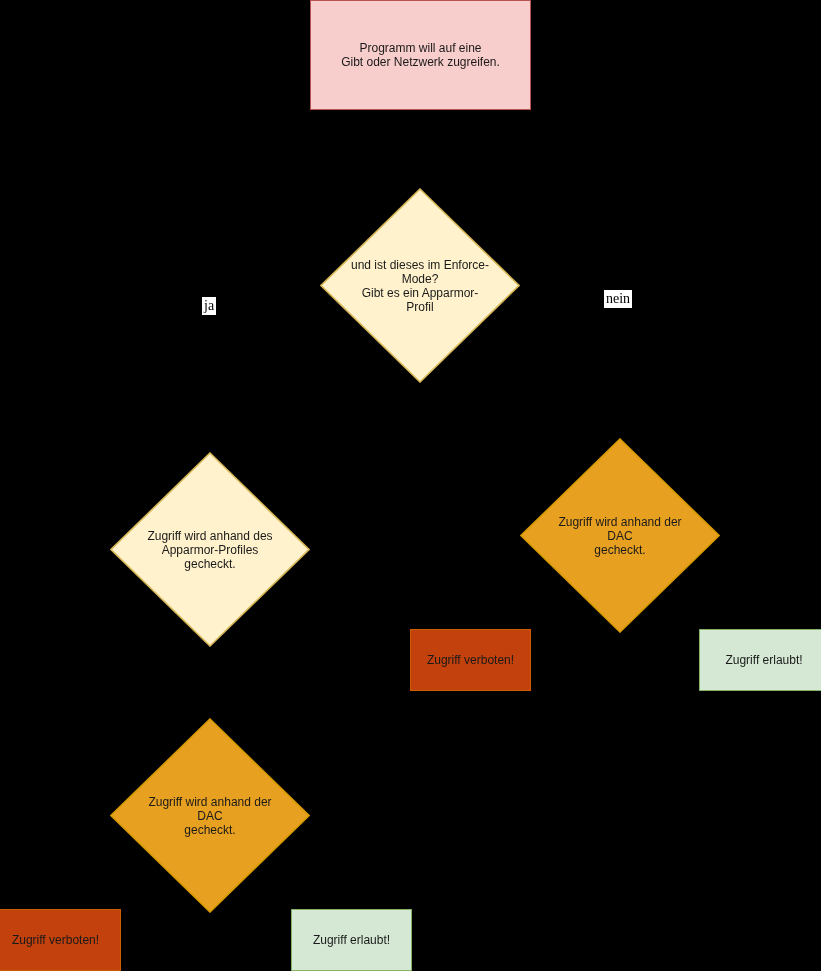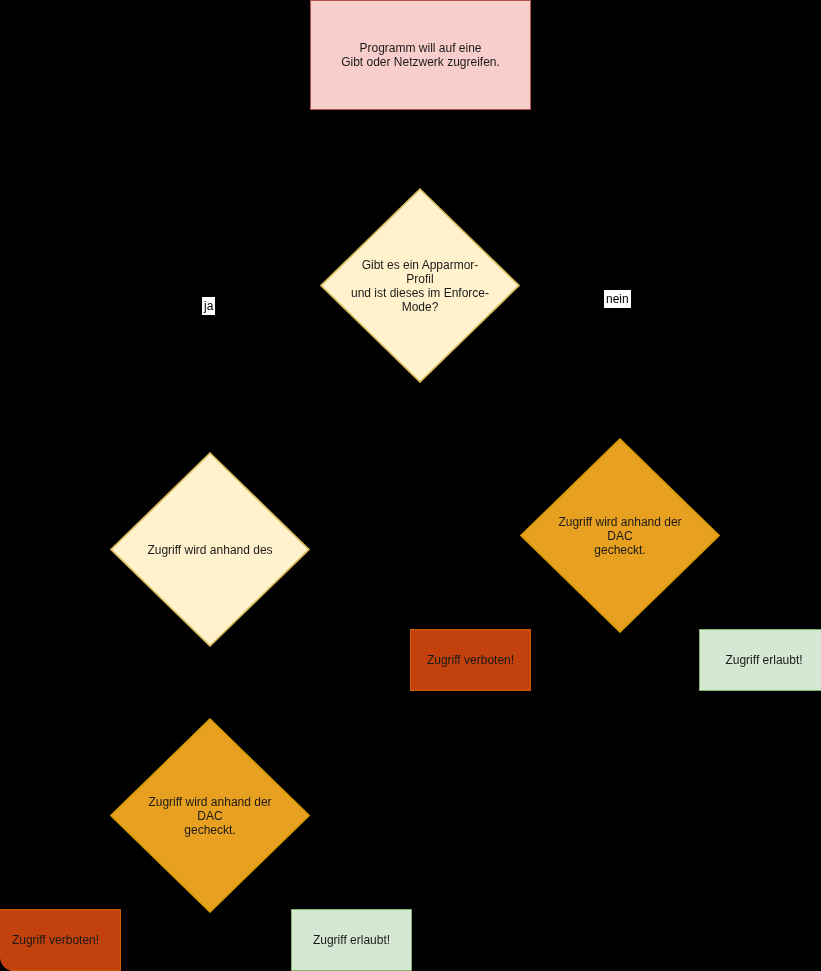--- a/index.html
+++ b/index.html
@@ -9,21 +9,20 @@
   }
   body {
     font-family: "Liberation Sans", sans-serif;
   }
   #canvas {
     position: relative;
     width: 821px;
     height: 971px;
     background: #000000;
     overflow: hidden;
-    border-radius: 14px;
   }
   .node {
     position: absolute;
     box-sizing: border-box;
   }
   
   .rect {
     display: flex;
     align-items: center;
     justify-content: center;
@@ -66,24 +65,25 @@
     font-size: 12px;
     line-height: 14px;
     color: #1a1a1a;
     pointer-events: none;
   }
   
   .edge-label {
     position: absolute;
     background: #ffffff;
     color: #000000;
-    font-size: 12px;
+    font-size: 14px;
     line-height: 16px;
     padding: 1px 2px;
     white-space: nowrap;
+    font-family: Liberation Serif, serif;
   }
   
   #edges {
     position: absolute;
     left: 0;
     top: 0;
     width: 821px;
     height: 971px;
     pointer-events: none;
   }
@@ -117,35 +117,36 @@
       <div>Programm will auf eine</div>
       <div>Gibt oder Netzwerk zugreifen.</div>
     </div>
   </div>
 
   <div class="diamond" style="left:320px; top:188px; width:200px; height:195px;">
     <svg viewBox="0 0 200 195" preserveAspectRatio="none">
       <polygon points="100,1 199,97.5 100,194 1,97.5" fill="#fff2cc" stroke="#d6b656" stroke-width="1.6"></polygon>
     </svg>
     <div class="dlabel">
+      <div>und ist dieses im Enforce-Mode?</div>
       <div>Gibt es ein Apparmor-Profil</div>
-      <div>und ist dieses im Enforce-Mode?</div>
     </div>
   </div>
 
   <div class="edge-label" style="left:202px; top:297px;">ja</div>
 
   <div class="edge-label" style="left:604px; top:290px;">nein</div>
 
   <div class="diamond" style="left:110px; top:452px; width:200px; height:195px;">
     <svg viewBox="0 0 200 195" preserveAspectRatio="none">
       <polygon points="100,1 199,97.5 100,194 1,97.5" fill="#fff2cc" stroke="#d6b656" stroke-width="1.6"></polygon>
     </svg>
     <div class="dlabel">
       <div>Zugriff wird anhand des</div>
+      <div>Apparmor-Profiles gecheckt.</div>
     </div>
   </div>
 
   <div class="diamond" style="left:520px; top:438px; width:200px; height:195px;">
     <svg viewBox="0 0 200 195" preserveAspectRatio="none">
       <polygon points="100,1 199,97.5 100,194 1,97.5" fill="#e8a020" stroke="#d79b00" stroke-width="1.6"></polygon>
     </svg>
     <div class="dlabel">
       <div>Zugriff wird anhand der DAC</div>
       <div>gecheckt.</div>

